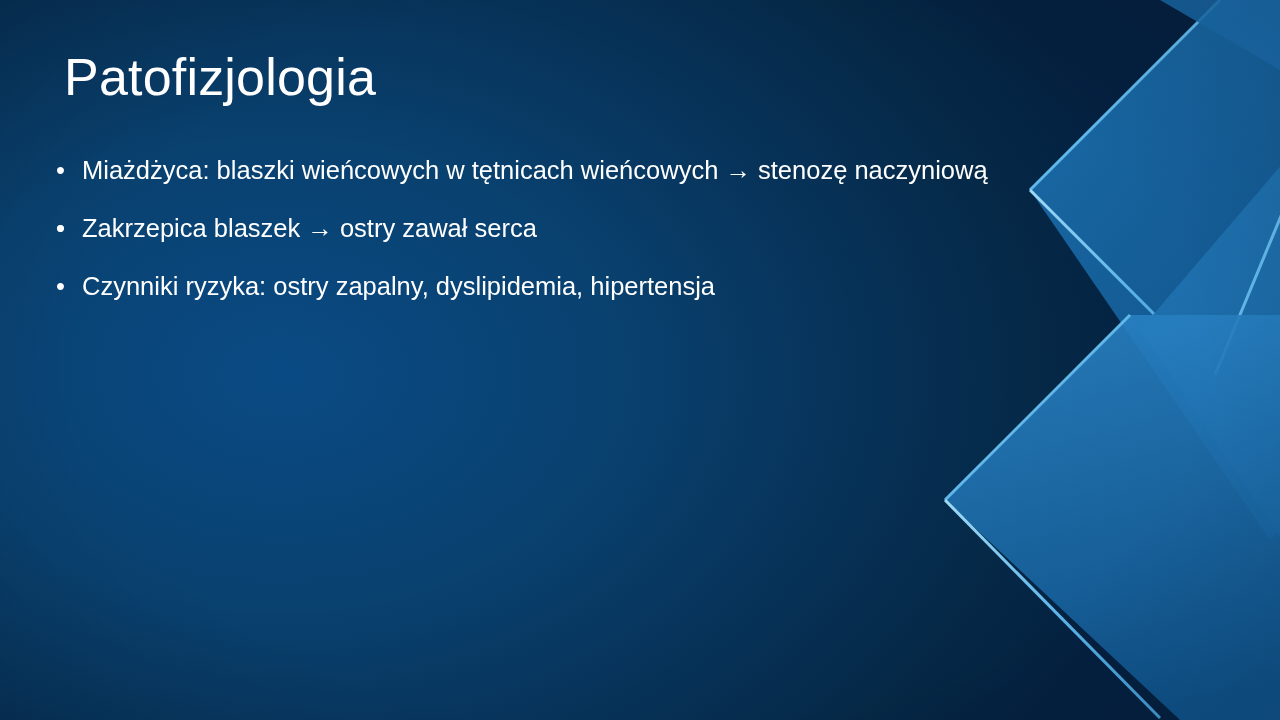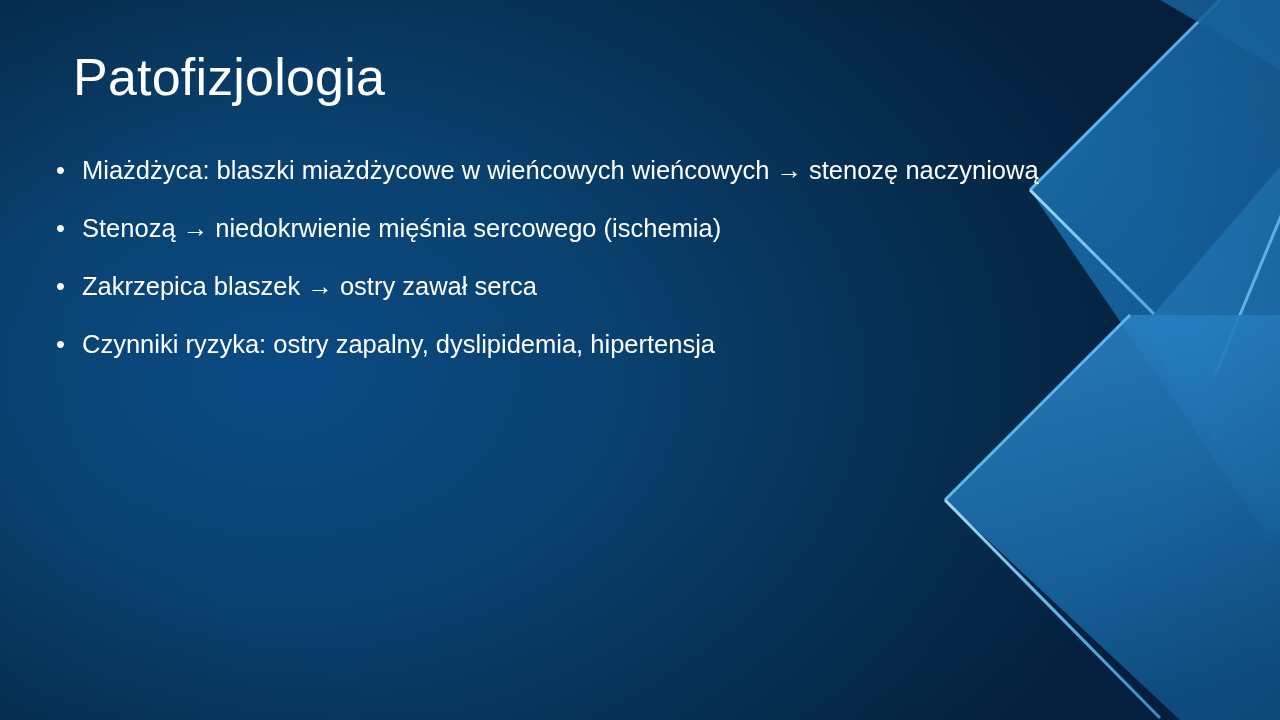--- a/index.html
+++ b/index.html
@@ -44,21 +44,21 @@
     left: 56px;
     top: 48px;
     width: 1020px;
   }
 
   .title {
     font-size: 52px;
     font-weight: 400;
     line-height: 1.15;
     letter-spacing: 0.2px;
-    margin: 0 0 46px 17px;
+    margin: 0 0 46px 8px;
     color: #ffffff;
   }
 
   .bullets {
     list-style: none;
     margin: 0;
     padding: 0;
     width: 1010px;
   }
 
@@ -126,25 +126,24 @@
   </div>
 
   <div class="vignette"></div>
 
   <div class="content">
     <h1 class="title">Patofizjologia</h1>
 
     <ul class="bullets">
       <li class="bullet">
         <span class="dot">•</span>
-        <span>Miażdżyca: blaszki miażdżycowe w wieńcowych wieńcowych → stenozę naczyniową</span>
+        <span>Miażdżyca: blaszki wieńcowych w tętnicach wieńcowych → stenozę naczyniową</span>
       </li>
       <li class="bullet">
         <span class="dot">•</span>
-        <span>Stenozą → niedokrwienie mięśnia sercowego (ischemia)</span>
       </li>
       <li class="bullet">
         <span class="dot">•</span>
         <span>Zakrzepica blaszek → ostry zawał serca</span>
       </li>
       <li class="bullet">
         <span class="dot">•</span>
         <span>Czynniki ryzyka: ostry zapalny, dyslipidemia, hipertensja</span>
       </li>
     </ul>

